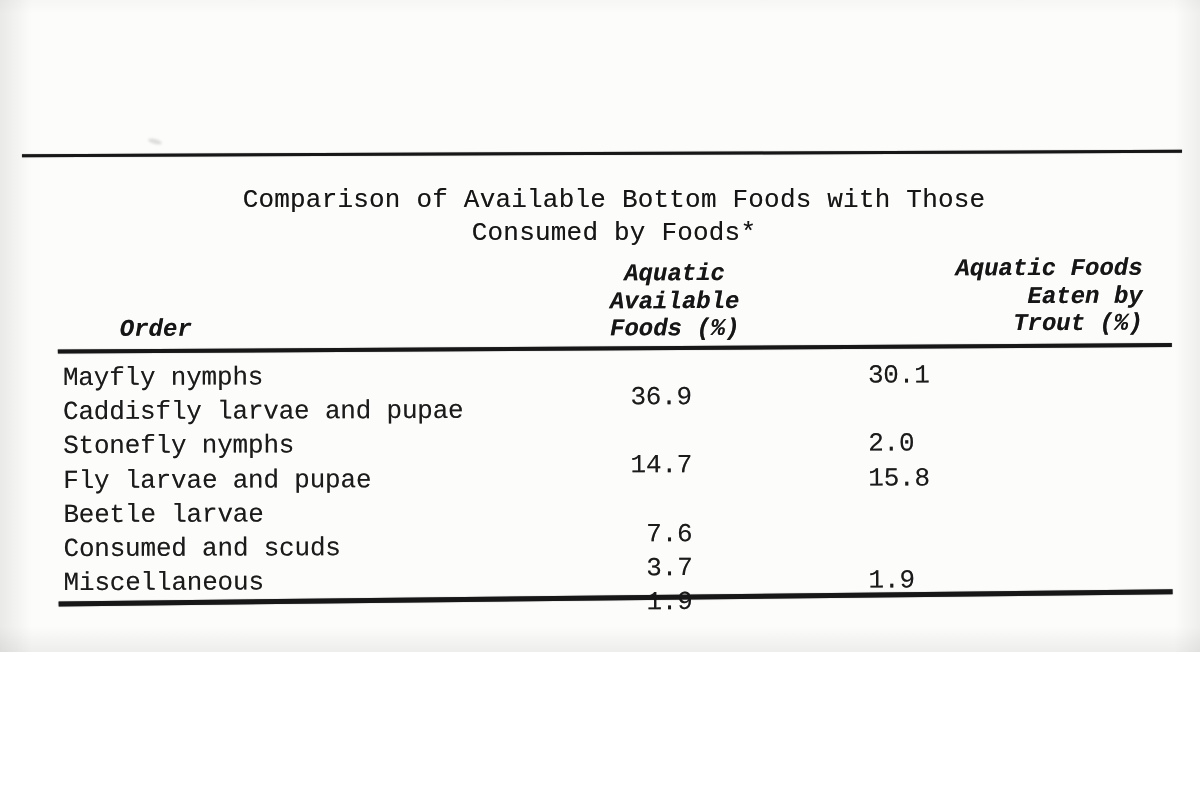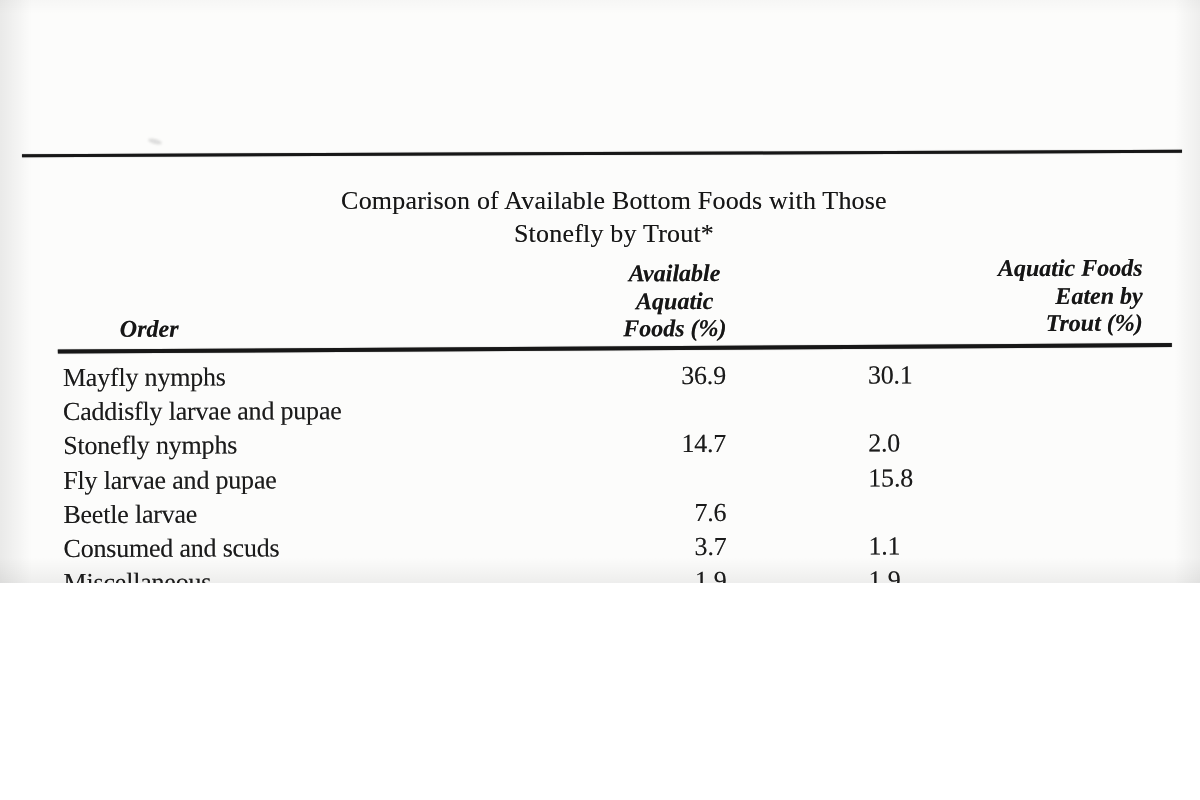--- a/index.html
+++ b/index.html
@@ -3,29 +3,29 @@
 <meta charset="utf-8">
 <style>
   html, body {
     margin: 0;
     padding: 0;
     background: #ffffff;
   }
   .page {
     position: relative;
     width: 1200px;
-    height: 583px;
+    height: 652px;
     overflow: hidden;
     background:
       linear-gradient(to right, rgba(0,0,0,0.075), rgba(0,0,0,0) 32px),
       linear-gradient(to left, rgba(0,0,0,0.055), rgba(0,0,0,0) 26px),
       linear-gradient(to top, rgba(0,0,0,0.06), rgba(0,0,0,0) 26px),
       linear-gradient(to bottom, rgba(0,0,0,0.025), rgba(0,0,0,0) 14px),
       #fcfcfb;
-    font-family: Liberation Serif, serif;
+    font-family: Liberation Mono, monospace;
     color: #1e1e1e;
   }
   .page * { box-sizing: border-box; }
 
   
   .rule {
     position: absolute;
     background: #171717;
     box-shadow: 0 0 1px rgba(20,20,20,0.6);
   }
@@ -71,21 +71,21 @@
   .row span {
     position: absolute;
     font-size: 26px;
     line-height: 34.2px;
     letter-spacing: -0.2px;
     color: #1b1b1b;
     text-shadow: 0 0 0.5px rgba(25,25,25,0.5);
     white-space: nowrap;
   }
   .c1 { left: 63px; }
-  .c2 { left: 526px; width: 200px; text-align: right; }
+  .c2 { left: 492px; width: 200px; text-align: right; margin-top: 21px; }
   .c3 { left: 868px; width: 200px; }
 
   
   .smudge {
     position: absolute;
     border-radius: 50%;
     background: rgba(60,60,60,0.16);
     filter: blur(1px);
   }
   .smudge-1 { left: 148px; top: 139px; width: 14px; height: 5px; transform: rotate(15deg); }
@@ -93,30 +93,30 @@
 </style>
 </head>
 <body>
 
 <div class="page">
 
   <div class="rule rule-top"></div>
 
   <div class="title">
     <div>Comparison of Available Bottom Foods with Those</div>
-    <div>Stonefly by Trout*</div>
+    <div>Consumed by Foods*</div>
   </div>
 
   <div class="tilt">
 
     <div class="hdr hdr-order">Order</div>
 
     <div class="hdr hdr-c2">
+      <div>Aquatic</div>
       <div>Available</div>
-      <div>Aquatic</div>
       <div>Foods (%)</div>
     </div>
 
     <div class="hdr hdr-c3">
       <div>Aquatic Foods</div>
       <div>Eaten by</div>
       <div>Trout (%)</div>
     </div>
 
     <div class="rule rule-header"></div>
@@ -139,21 +139,20 @@
         <span class="c1">Fly larvae and pupae</span>
         <span class="c3">15.8</span>
       </div>
       <div class="row">
         <span class="c1">Beetle larvae</span>
         <span class="c2">7.6</span>
       </div>
       <div class="row">
         <span class="c1">Consumed and scuds</span>
         <span class="c2">3.7</span>
-        <span class="c3">1.1</span>
       </div>
       <div class="row">
         <span class="c1">Miscellaneous</span>
         <span class="c2">1.9</span>
         <span class="c3">1.9</span>
       </div>
     </div>
 
     <div class="rule rule-bottom"></div>
 

